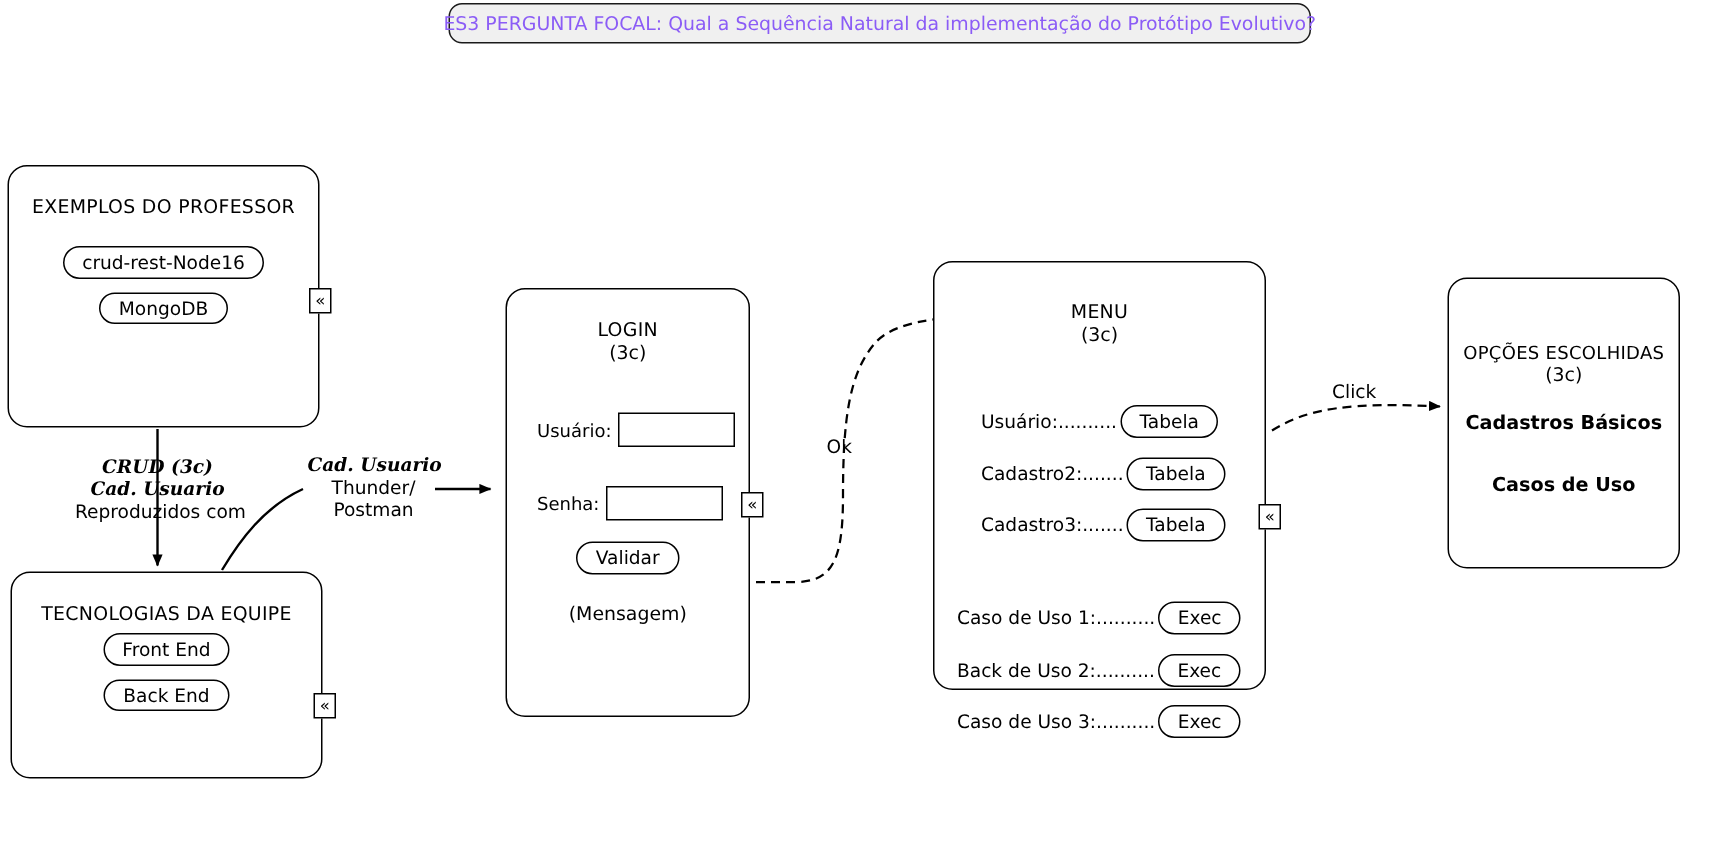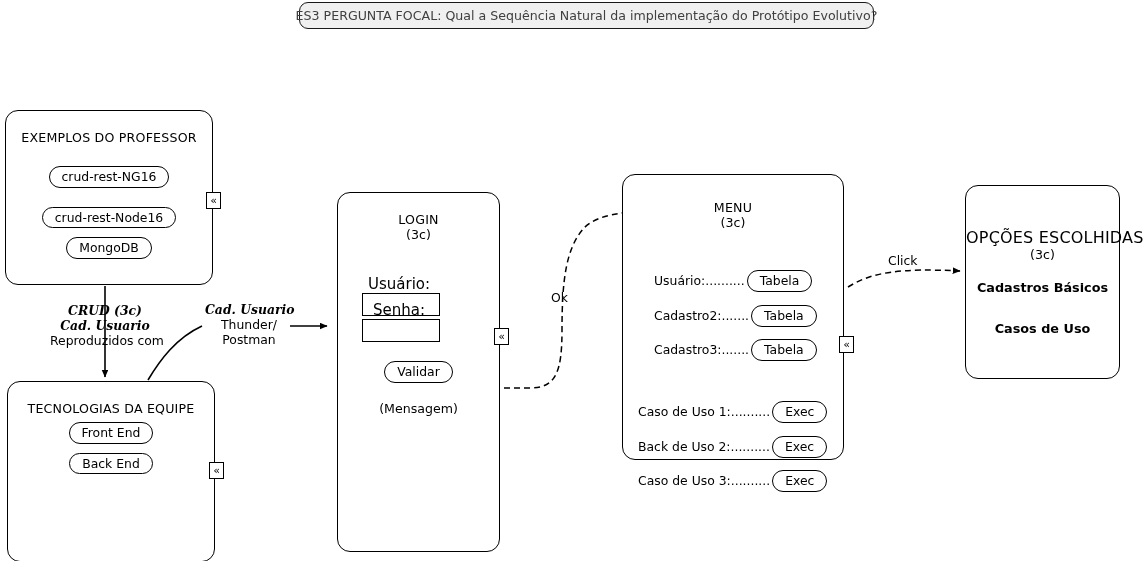--- a/index.html
+++ b/index.html
@@ -37,21 +37,21 @@
     width: 575px;
     height: 27px;
     box-sizing: border-box;
     background: #f0f0f0;
     border: 1.4px solid #1a1a1a;
     border-radius: 9px;
     display: flex;
     align-items: center;
     justify-content: center;
     font-size: 12.6px;
-    color: #404040;
+    color: #8b5cf6;
     white-space: nowrap;
   }
 
   
   .panel {
     position: absolute;
     box-sizing: border-box;
     background: #ffffff;
     border: 1.7px solid #000000;
     border-radius: 13px;
@@ -90,33 +90,32 @@
     white-space: nowrap;
     line-height: 1.1;
   }
   .pill-row {
     display: flex;
     justify-content: center;
   }
 
   
   #panel-professor { left: 5px;  top: 110px; width: 208px; height: 175px; }
-  #panel-tecnologias { left: 7px; top: 381px; width: 208px; height: 181px; }
-  #panel-login { left: 337px; top: 192px; width: 163px; height: 360px; }
+  #panel-tecnologias { left: 7px; top: 381px; width: 208px; height: 138px; }
+  #panel-login { left: 337px; top: 192px; width: 163px; height: 286px; }
   #panel-menu  { left: 622px; top: 174px; width: 222px; height: 286px; }
   #panel-opcoes { left: 965px; top: 185px; width: 155px; height: 194px; }
   #panel-doc { left: 941px; top: 418px; width: 197px; height: 93px; }
 
   
   .field-row {
     position: absolute;
     display: flex;
     align-items: center;
-    font-size: 15px;
-    flex-direction: column;
+    font-size: 12px;
   }
   .field-label { white-space: nowrap; }
   .field-box {
     box-sizing: border-box;
     width: 78px;
     height: 23px;
     border: 1.6px solid #000000;
     background: #ffffff;
     margin-left: 4px;
   }
@@ -187,23 +186,20 @@
 
     <path d="M848,287 C872,272 900,268 960,271" fill="none" stroke="#000000" stroke-width="1.5" stroke-dasharray="6,4" marker-end="url(#arrow-dash)"></path>
   </svg>
 
   <div class="banner">
     <span>ES3 PERGUNTA FOCAL: Qual a Sequência Natural da implementação do Protótipo Evolutivo?</span>
   </div>
 
   <div class="panel" id="panel-professor">
     <div class="panel-title" style="margin-top:19px;">EXEMPLOS DO PROFESSOR</div>
-    <div class="pill-row" style="margin-top:21px;">
-      <span class="pill">crud-rest-NG16</span>
-    </div>
     <div class="pill-row" style="margin-top:19px;">
       <span class="pill">crud-rest-Node16</span>
     </div>
     <div class="pill-row" style="margin-top:9px;">
       <span class="pill">MongoDB</span>
     </div>
   </div>
   <div class="badge" style="left:206px; top:192px;">
     <span>«</span>
   </div>
@@ -235,21 +231,21 @@
 
   <div class="panel" id="panel-login">
     <div class="panel-title" style="margin-top:19px;">LOGIN</div>
     <div class="panel-sub">(3c)</div>
 
     <div class="field-row" style="left:20px; top:82px;">
       <span class="field-label">Usuário:</span>
       <span class="field-box"></span>
     </div>
 
-    <div class="field-row" style="left:20px; top:108px;">
+    <div class="field-row" style="left:20px; top:131px;">
       <span class="field-label">Senha:</span>
       <span class="field-box"></span>
     </div>
 
     <div class="pill-row" style="margin-top:119px;">
       <span class="pill">Validar</span>
     </div>
 
     <div class="plain-line" style="margin-top:18px;">(Mensagem)</div>
   </div>
@@ -289,20 +285,20 @@
       <span class="pill">Exec</span>
     </div>
   </div>
   <div class="badge" style="left:839px; top:336px;">
     <span>«</span>
   </div>
 
   <div class="edge-label" style="left:888px; top:253px;">Click</div>
 
   <div class="panel" id="panel-opcoes">
-    <div class="panel-title" style="margin-top:42px; font-size:16px;">OPÇÕES ESCOLHIDAS</div>
+    <div class="panel-title" style="margin-top:42px; font-size:12px;">OPÇÕES ESCOLHIDAS</div>
     <div class="panel-sub">(3c)</div>
     <div class="bold-line" style="margin-top:18px;">Cadastros Básicos</div>
     <div class="bold-line" style="margin-top:26px;">Casos de Uso</div>
   </div>
 
 
 </div>
 
 </body></html>

